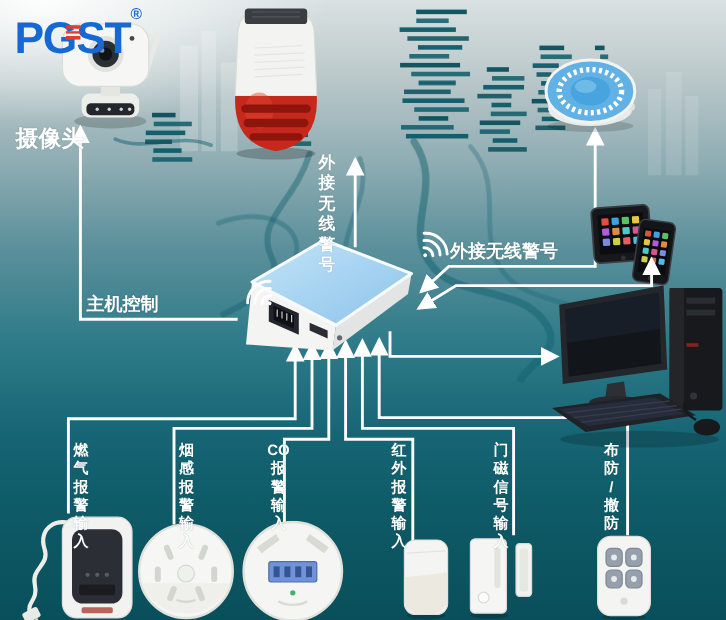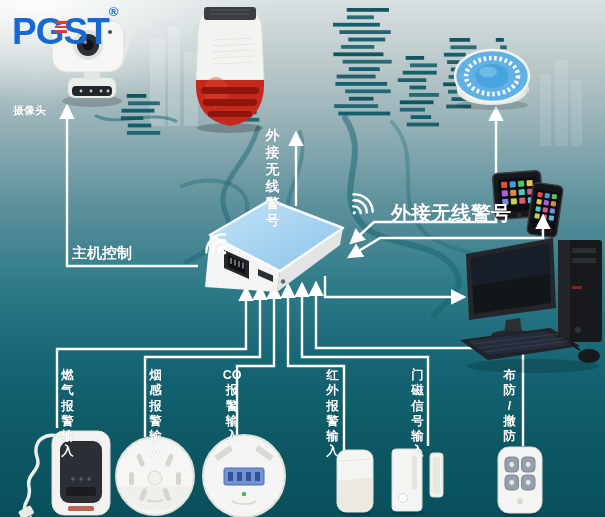--- a/index.html
+++ b/index.html
@@ -380,31 +380,31 @@
       <marker id="arw2" viewBox="0 0 10 10" refX="8.5" refY="5" markerWidth="6.5" markerHeight="6.5" orient="auto-start-reverse">
         <path d="M0,0 L10,5 L0,10 z" fill="#ffffff"></path>
       </marker>
     </defs>
     <g stroke="#ffffff" stroke-width="2.4" fill="none">
       <polyline points="325,276 325,297 464,297" marker-end="url(#arw2)"></polyline>
       <polyline points="349,257 380,238 543,238 543,216" marker-start="url(#arw2)" marker-end="url(#arw2)"></polyline>
     </g>
   </svg>
 
-  <div class="lbl z5" style="left:13px;top:103px;font-size:11px">摄像头</div>
+  <div class="lbl z5" style="left:13px;top:103px;font-size:19px">摄像头</div>
   <div class="lbl z5" style="left:72px;top:244px;font-size:15px">主机控制</div>
   <div class="vlabel vchars z5" style="left:263px;top:127px;font-size:14px;width:19px">
       <span class="vch">外</span>
       <span class="vch">接</span>
       <span class="vch">无</span>
       <span class="vch">线</span>
       <span class="vch">警</span>
       <span class="vch">号</span>
     </div>
-  <div class="lbl z5" style="left:391px;top:200px;font-size:20px">外接无线警号</div>
+  <div class="lbl z5" style="left:375px;top:200px;font-size:15px">外接无线警号</div>
 
   <div class="vlabel vchars z5" style="left:59px;top:368px">
       <span class="vch">燃</span>
       <span class="vch">气</span>
       <span class="vch">报</span>
       <span class="vch">警</span>
       <span class="vch">输</span>
       <span class="vch">入</span>
     </div>
   <div class="vlabel vchars z5" style="left:147px;top:368px">

